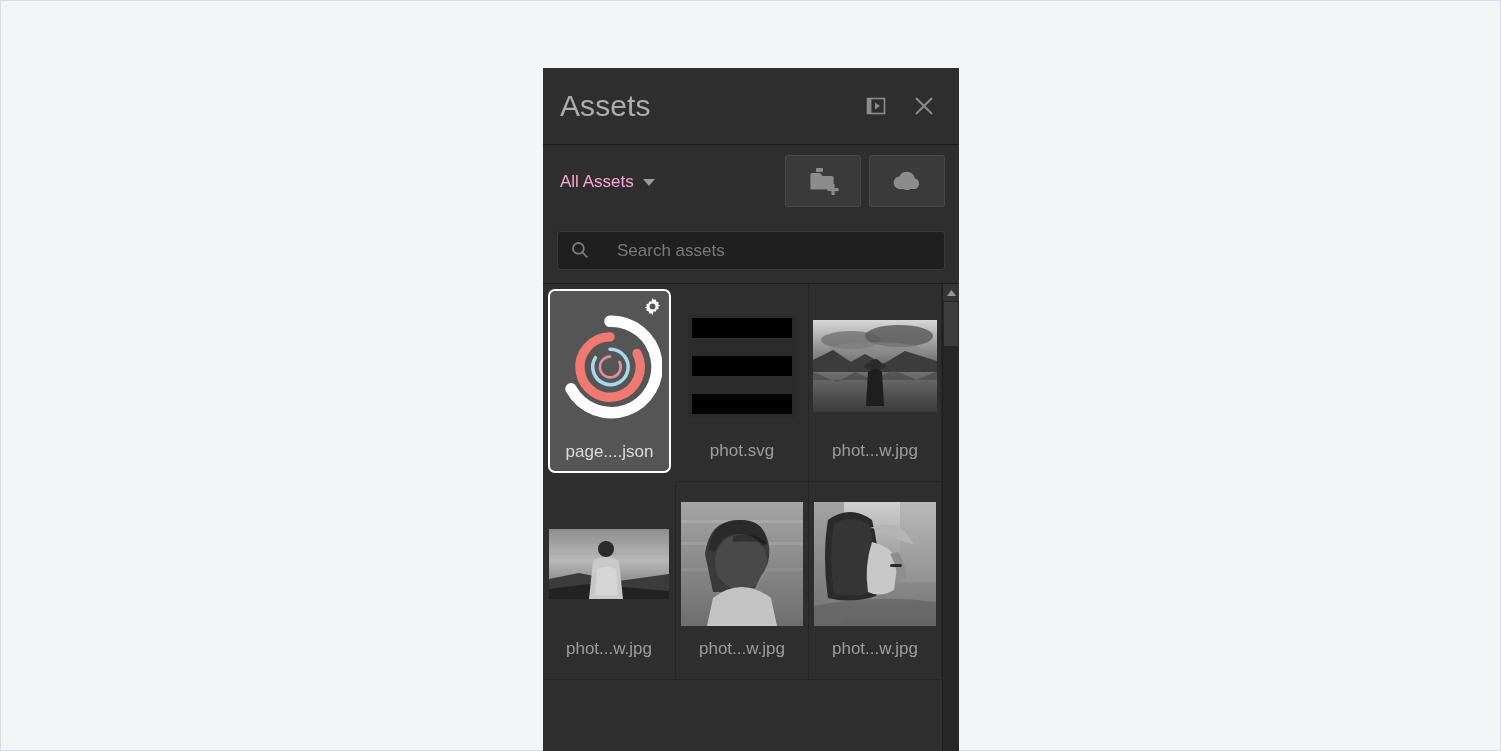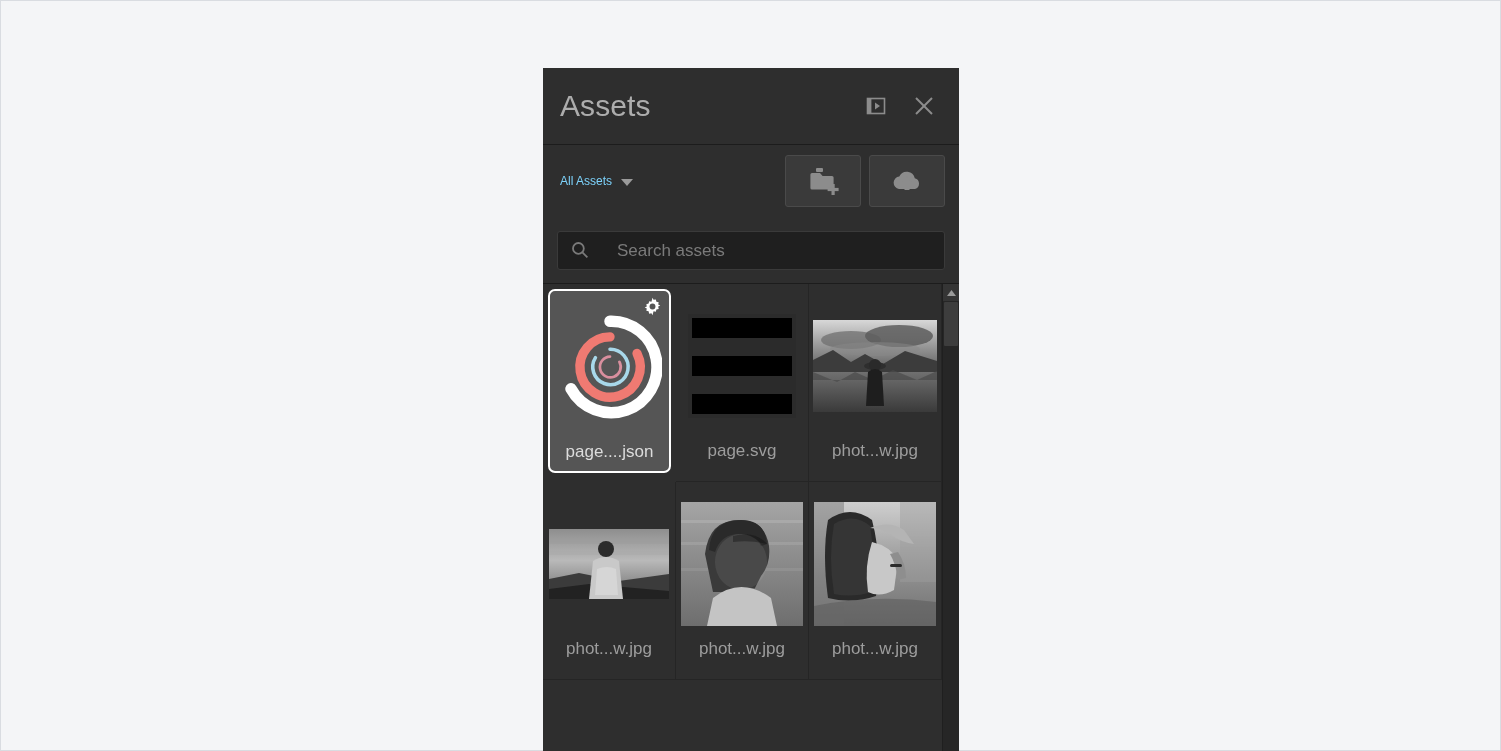--- a/index.html
+++ b/index.html
@@ -79,22 +79,22 @@
     background: #2e2e2e;
   }
   .filter-select {
     display: flex;
     align-items: center;
     gap: 9px;
     cursor: pointer;
     flex: 1 1 auto;
   }
   .filter-label {
-    font-size: 12px;
-    color: #7dd3fc;
+    font-size: 17px;
+    color: #f9a8d4;
     line-height: 1;
   }
   .caret-down {
     width: 0; height: 0;
     border-left: 6px solid transparent;
     border-right: 6px solid transparent;
     border-top: 7px solid #9a9a9a;
     margin-top: 2px;
   }
   .tool-btn {
@@ -336,21 +336,21 @@
       </div>
 
       <div class="asset-cell">
         <div class="asset-thumb">
           <div class="thumb-menu">
             <div class="bar"></div>
             <div class="bar"></div>
             <div class="bar"></div>
           </div>
         </div>
-        <div class="asset-name">page.svg</div>
+        <div class="asset-name">phot.svg</div>
       </div>
 
       <div class="asset-cell">
         <div class="asset-thumb">
           <svg class="photo ph-landscape" viewBox="0 0 124 92" preserveAspectRatio="none">
             <defs>
               <linearGradient id="sky1" x1="0" y1="0" x2="0" y2="1">
                 <stop offset="0%" stop-color="#d8d8d8"></stop>
                   <stop offset="55%" stop-color="#9a9a9a"></stop>
                   <stop offset="100%" stop-color="#6a6a6a"></stop>

